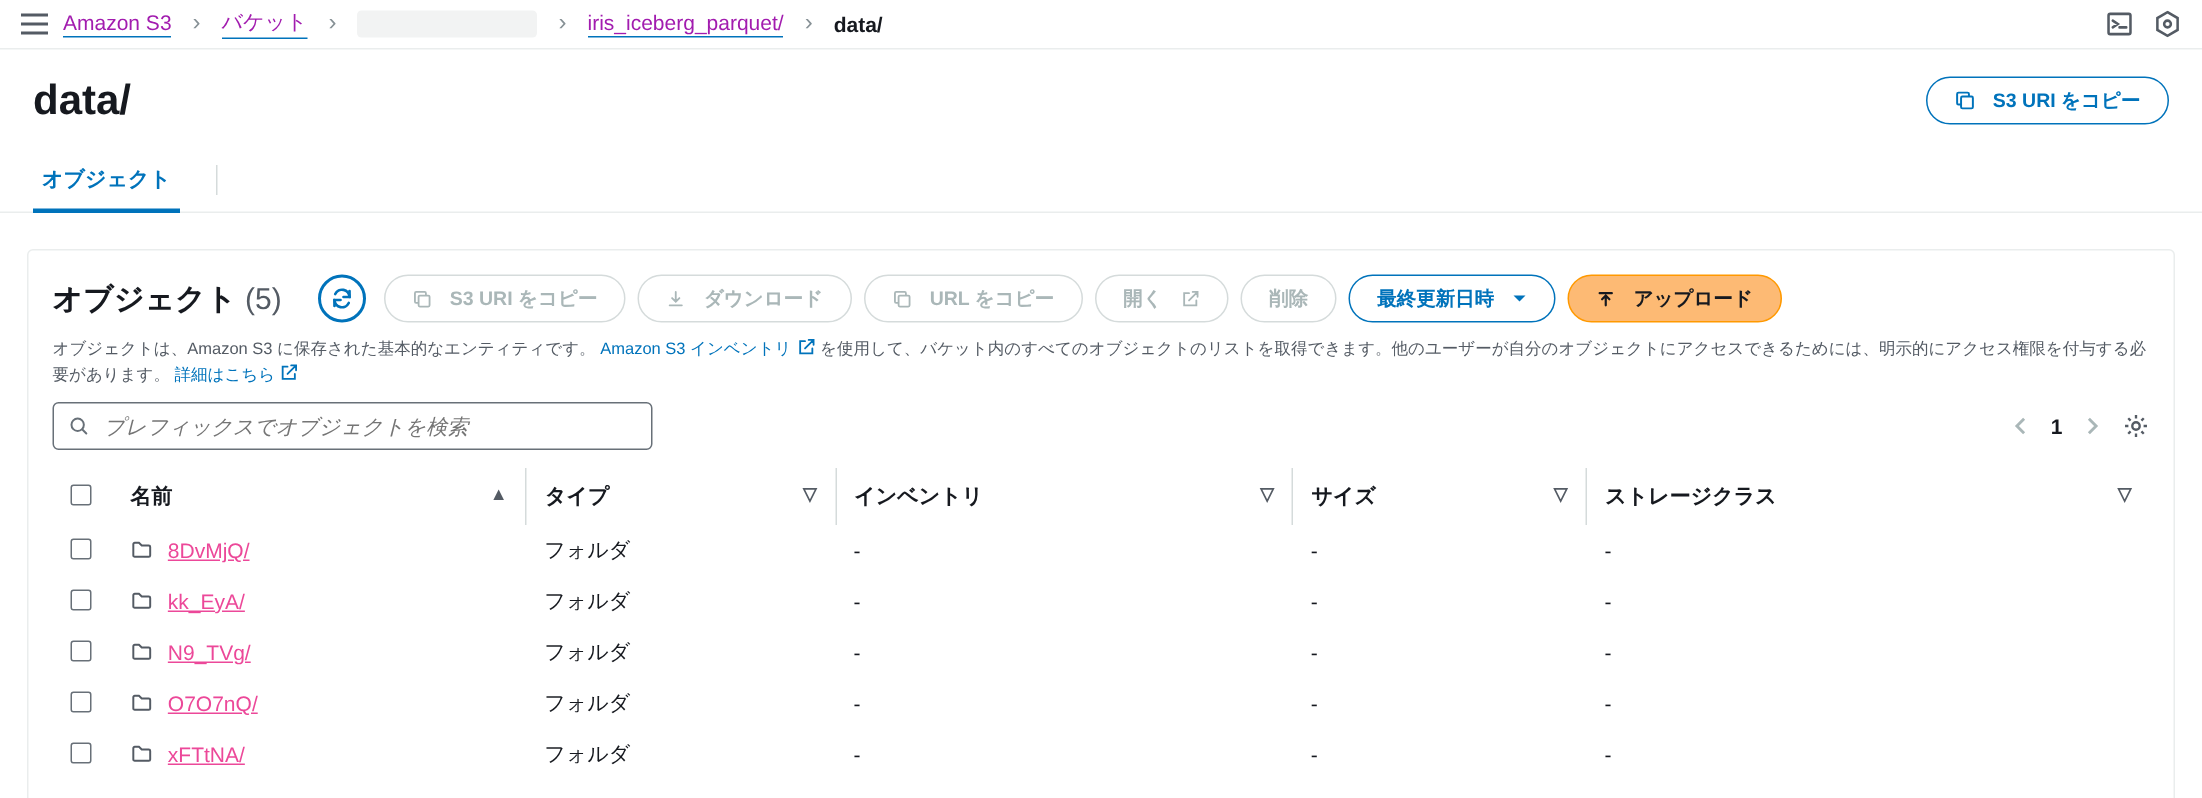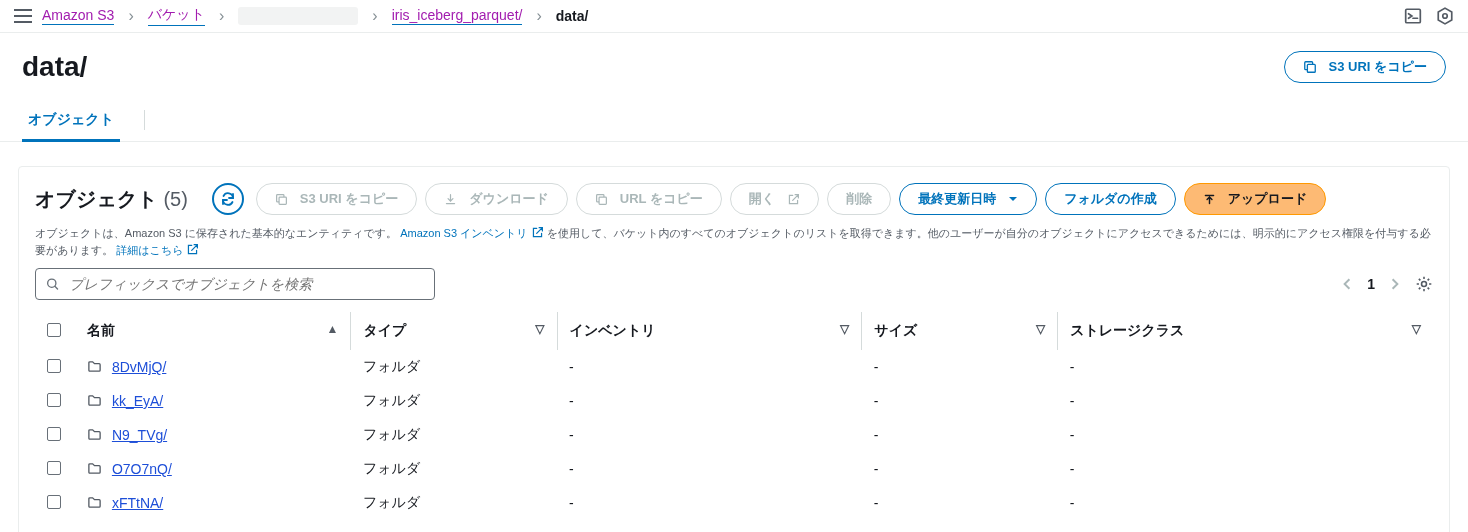--- a/index.html
+++ b/index.html
@@ -180,21 +180,21 @@
   .s3-table td {
     padding: 8px 12px;
     font-size: 14px;
   }
   .sort-caret { float: right; color: #545b64; font-size: 12px; }
   .folder-icon { color: #545b64; margin-right: 6px; vertical-align: -2px;}
   .checkbox {
     width: 14px; height: 14px; border: 1px solid #687078; border-radius: 2px;
     display: inline-block; cursor: pointer;
   }
-  .name-link { color: #1d4ed8; text-decoration: underline; }
+  .name-link { color: #ec4899; text-decoration: underline; }
 
   svg { display: inline-block; }
 </style>
 </head>
 <body>
 
 <div class="breadcrumb-bar">
   <div class="hamburger">
     <span></span>
       <span></span>
@@ -283,23 +283,20 @@
           </svg>
       </button>
       <button class="btn disabled">
         <span>削除</span>
       </button>
       <button class="btn btn-link-border">
         <span>最終更新日時</span>
         <svg width="10" height="10" viewBox="0 0 10 10" fill="#0073bb">
             <path d="M1 3l4 4 4-4z"></path>
           </svg>
-      </button>
-      <button class="btn btn-link-border">
-        <span>フォルダの作成</span>
       </button>
       <button class="btn btn-primary">
         <svg width="13" height="13" viewBox="0 0 16 16" fill="none" stroke="#16191f" stroke-width="1.8" stroke-linecap="round">
             <path d="M8 13V5M5 8l3-3 3 3M3 3h10"></path>
           </svg>
         <span>アップロード</span>
       </button>
     </div>
   </div>
 

